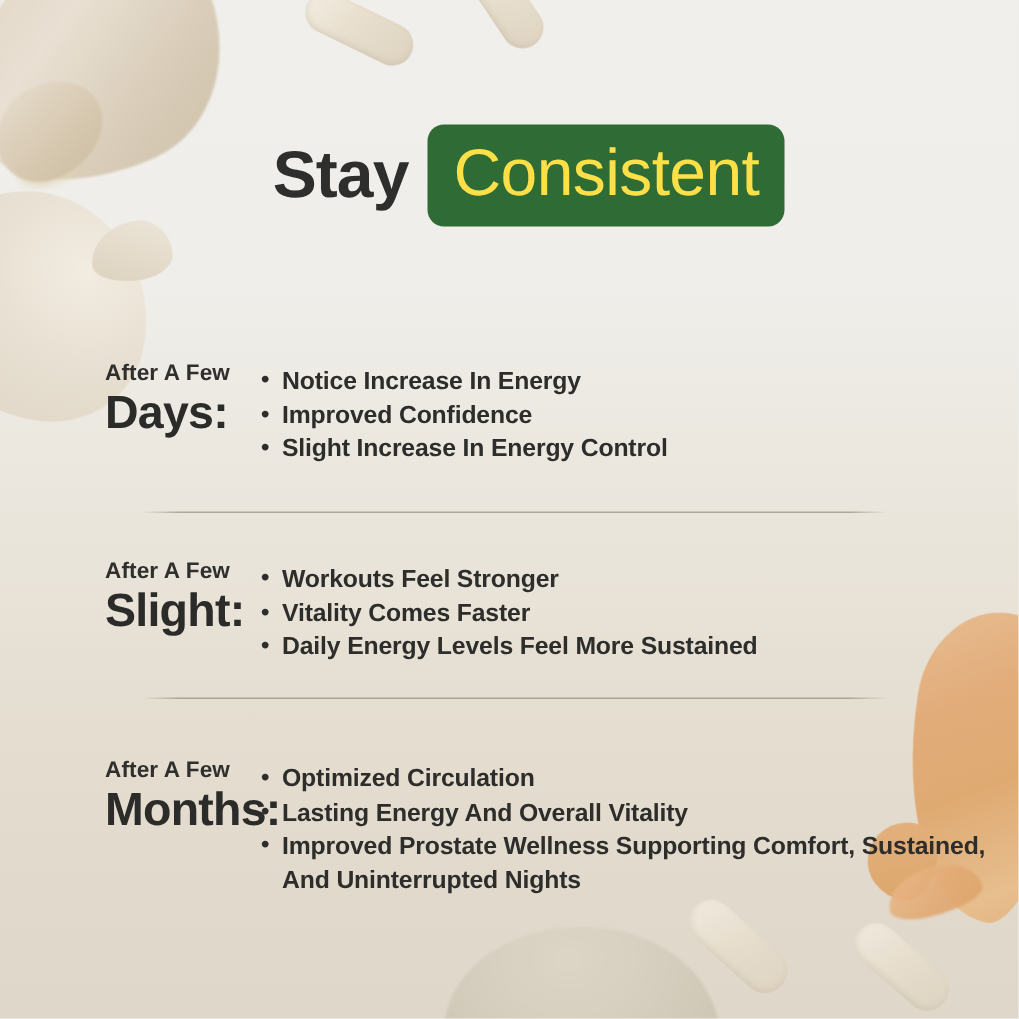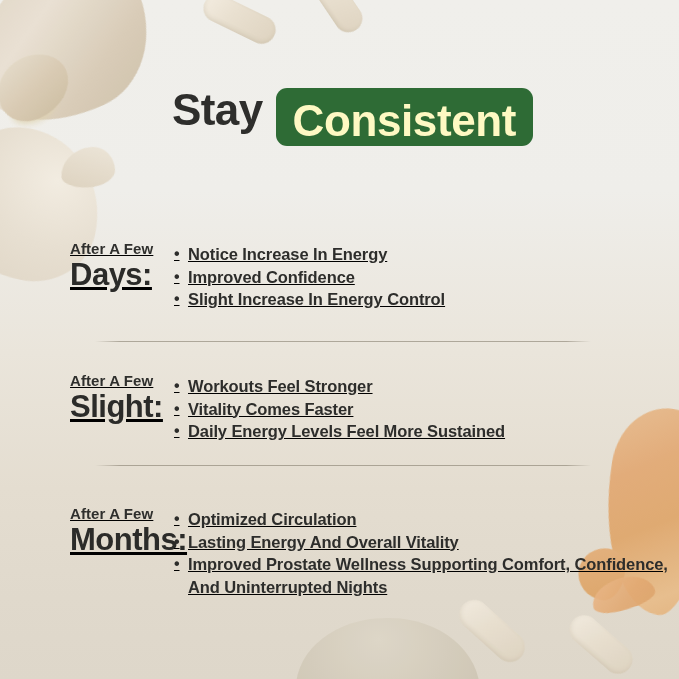--- a/index.html
+++ b/index.html
@@ -139,38 +139,39 @@
 
   
   #headline-block {
     position: absolute;
     left: 0; top: 88px;
     width: 679px;
     text-align: center;
   }
   #headline-line-1 {
     display: flex;
+    align-items: center;
     justify-content: center;
     gap: 13px;
     height: 58px;
     padding-left: 26px;
   }
   .headline-word {
     font-size: 44px;
     font-weight: 800;
     letter-spacing: -0.6px;
     color: #2e2e2c;
     line-height: 1;
   }
   #headline-highlight {
     display: inline-block;
     background: #2e6b35;
-    color: #fef9c3;
+    color: #fde047;
     font-size: 44px;
-    font-weight: 700;
+    font-weight: 400;
     letter-spacing: -0.4px;
     line-height: 1;
     padding: 11px 17px 13px;
     border-radius: 11px;
   }
   #headline-line-2 {
     margin-top: 4px;
     font-size: 44px;
     font-weight: 800;
     letter-spacing: -0.6px;
@@ -179,21 +180,20 @@
     padding-left: 6px;
   }
 
   
   .section {
     position: absolute;
     left: 0;
     width: 679px;
     display: flex;
     align-items: flex-start;
-    text-decoration: underline;
   }
   #section-days   { top: 240px; }
   #section-weeks  { top: 372px; }
   #section-months { top: 505px; }
 
   .section-label {
     width: 172px;
     flex: 0 0 172px;
     padding-left: 70px;
     padding-top: 1px;
@@ -333,19 +333,19 @@
         <div class="bullet">
           <span class="bullet-dot">•</span>
           <span class="bullet-text">Optimized Circulation</span>
         </div>
         <div class="bullet">
           <span class="bullet-dot">•</span>
           <span class="bullet-text">Lasting Energy And Overall Vitality</span>
         </div>
         <div class="bullet">
           <span class="bullet-dot">•</span>
-          <span class="bullet-text">Improved Prostate Wellness Supporting Comfort, Confidence, And Uninterrupted Nights</span>
+          <span class="bullet-text">Improved Prostate Wellness Supporting Comfort, Sustained, And Uninterrupted Nights</span>
         </div>
       </div>
     </div>
 
   </div>
 </div>
 
 </body></html>

